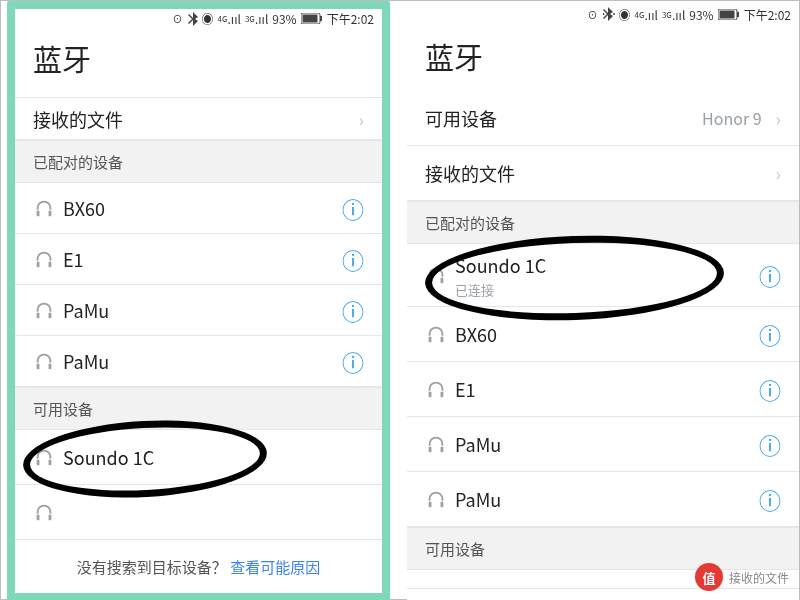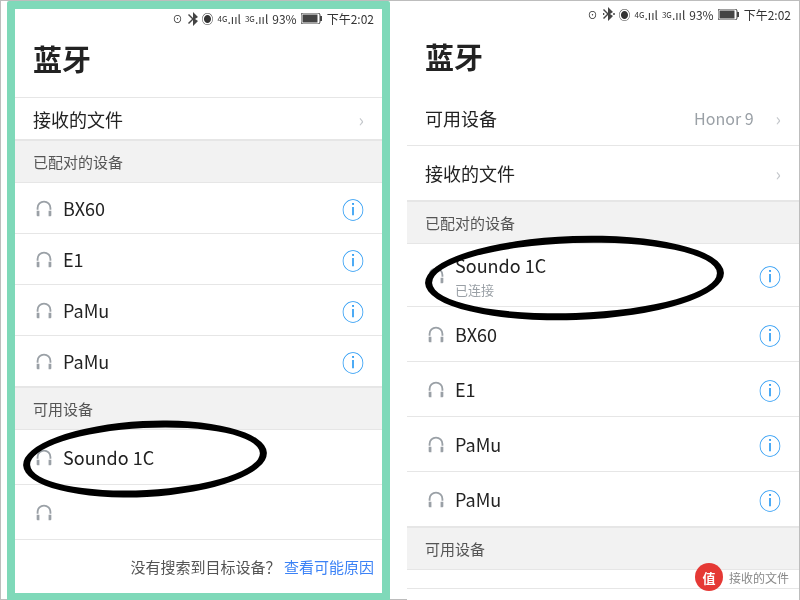--- a/index.html
+++ b/index.html
@@ -17,32 +17,32 @@
     width:800px;height:600px;overflow:hidden;
     font-family:-apple-system,BlinkMacSystemFont,"PingFang SC","Noto Sans CJK SC","Microsoft YaHei",sans-serif;
     background:#fff;color:var(--text);position:relative;
   }
   .stage{position:relative;width:800px;height:600px;background:#fff;border:1px solid #bdbdbd;box-sizing:border-box}
   .phone{position:absolute;background:var(--bg);box-sizing:border-box;display:flex;flex-direction:column}
   .phone.left{left:6px;top:0;width:383px;height:600px;border:8px solid var(--mint);border-radius:2px}
   .phone.right{left:406px;top:0;width:392px;height:600px}
   .statusbar{height:26px;display:flex;align-items:center;justify-content:flex-end;padding:0 8px;font-size:12px;color:#333;gap:4px}
   .statusbar .ico{display:inline-flex;align-items:center;justify-content:center}
-  .title{font-size:29px;font-weight:700;padding:8px 18px 14px 18px}
+  .title{font-size:29px;font-weight:400;padding:8px 18px 14px 18px}
   .section{background:var(--section);color:#555;font-size:15px;padding:10px 18px;border-top:1px solid var(--divider);border-bottom:1px solid var(--divider)}
   .row{display:flex;align-items:center;height:54px;padding:0 18px;border-bottom:1px solid var(--divider);gap:8px;background:#fff}
   .row .label{flex:1;font-size:18px;color:var(--text)}
   .row .sub{font-size:13px;color:var(--muted);margin-top:2px}
-  .row .value{color:var(--muted);font-size:16px;margin-right:14px}
+  .row .value{color:var(--muted);font-size:16px;margin-right:6px}
   .row .chev{color:#c5c8cc;font-size:18px;line-height:1}
   .row .info{color:var(--accent);font-size:22px;line-height:1}
   .row .col{display:flex;flex-direction:column;flex:1}
   .headphone{width:22px;height:22px;flex:0 0 22px}
   .headphone svg{display:block}
-  .footer{font-size:15px;text-align:right;padding:16px 8px;color:#555}
+  .footer{font-size:15px;text-align:center;padding:16px 8px;color:#555}
   .footer .link{color:var(--link)}
   
   .circle{position:absolute;border:7px solid #000;border-radius:50%/50%;pointer-events:none}
   
   .watermark{position:absolute;right:10px;bottom:8px;display:flex;align-items:center;gap:6px;color:#888;font-size:12px}
   .watermark .badge{width:28px;height:28px;border-radius:50%;background:#e53935;color:#fff;display:flex;align-items:center;justify-content:center;font-size:13px;font-weight:700}
   .cut{height:6px;border-bottom:1px solid var(--divider);background:#fff}
   .cut.half{height:18px}
   .tight .row{height:50px}
 </style>

